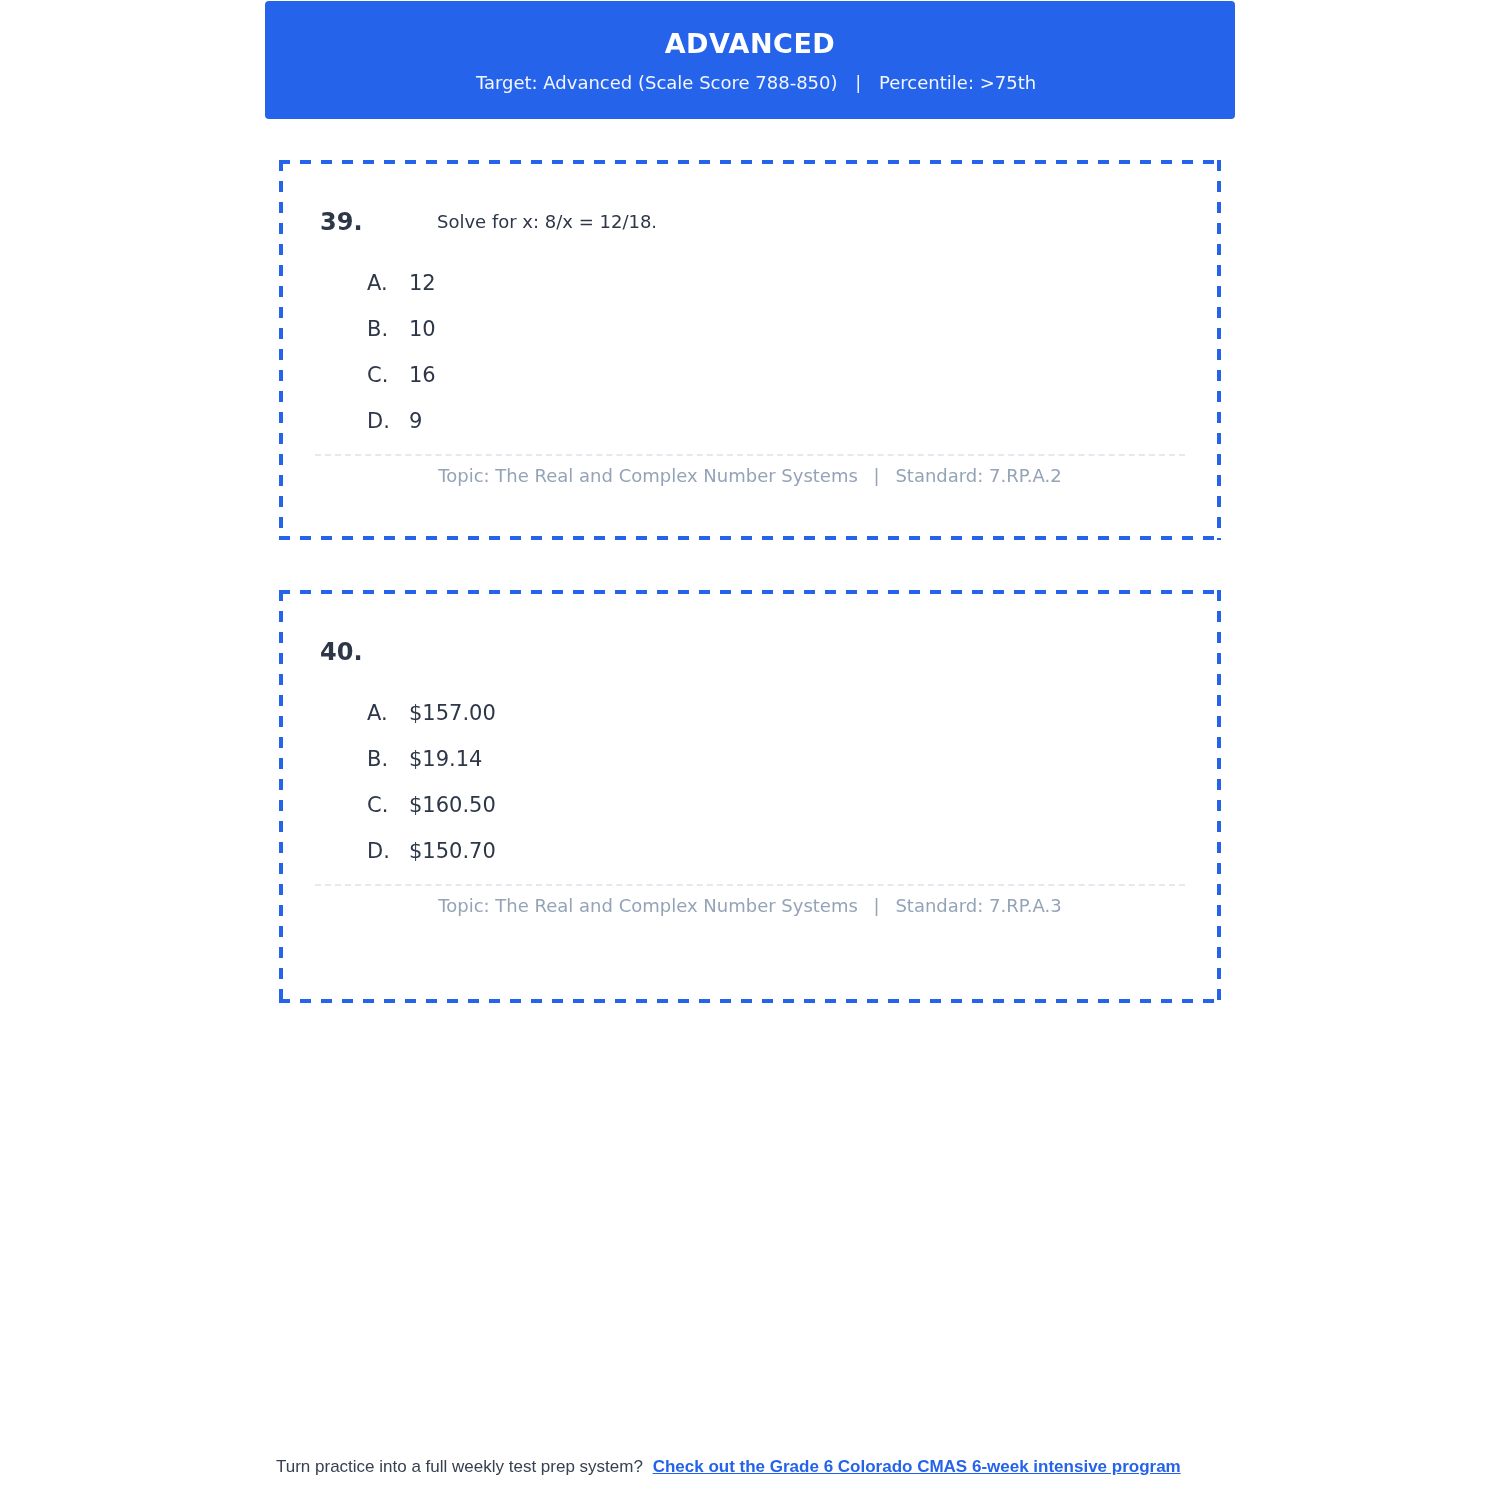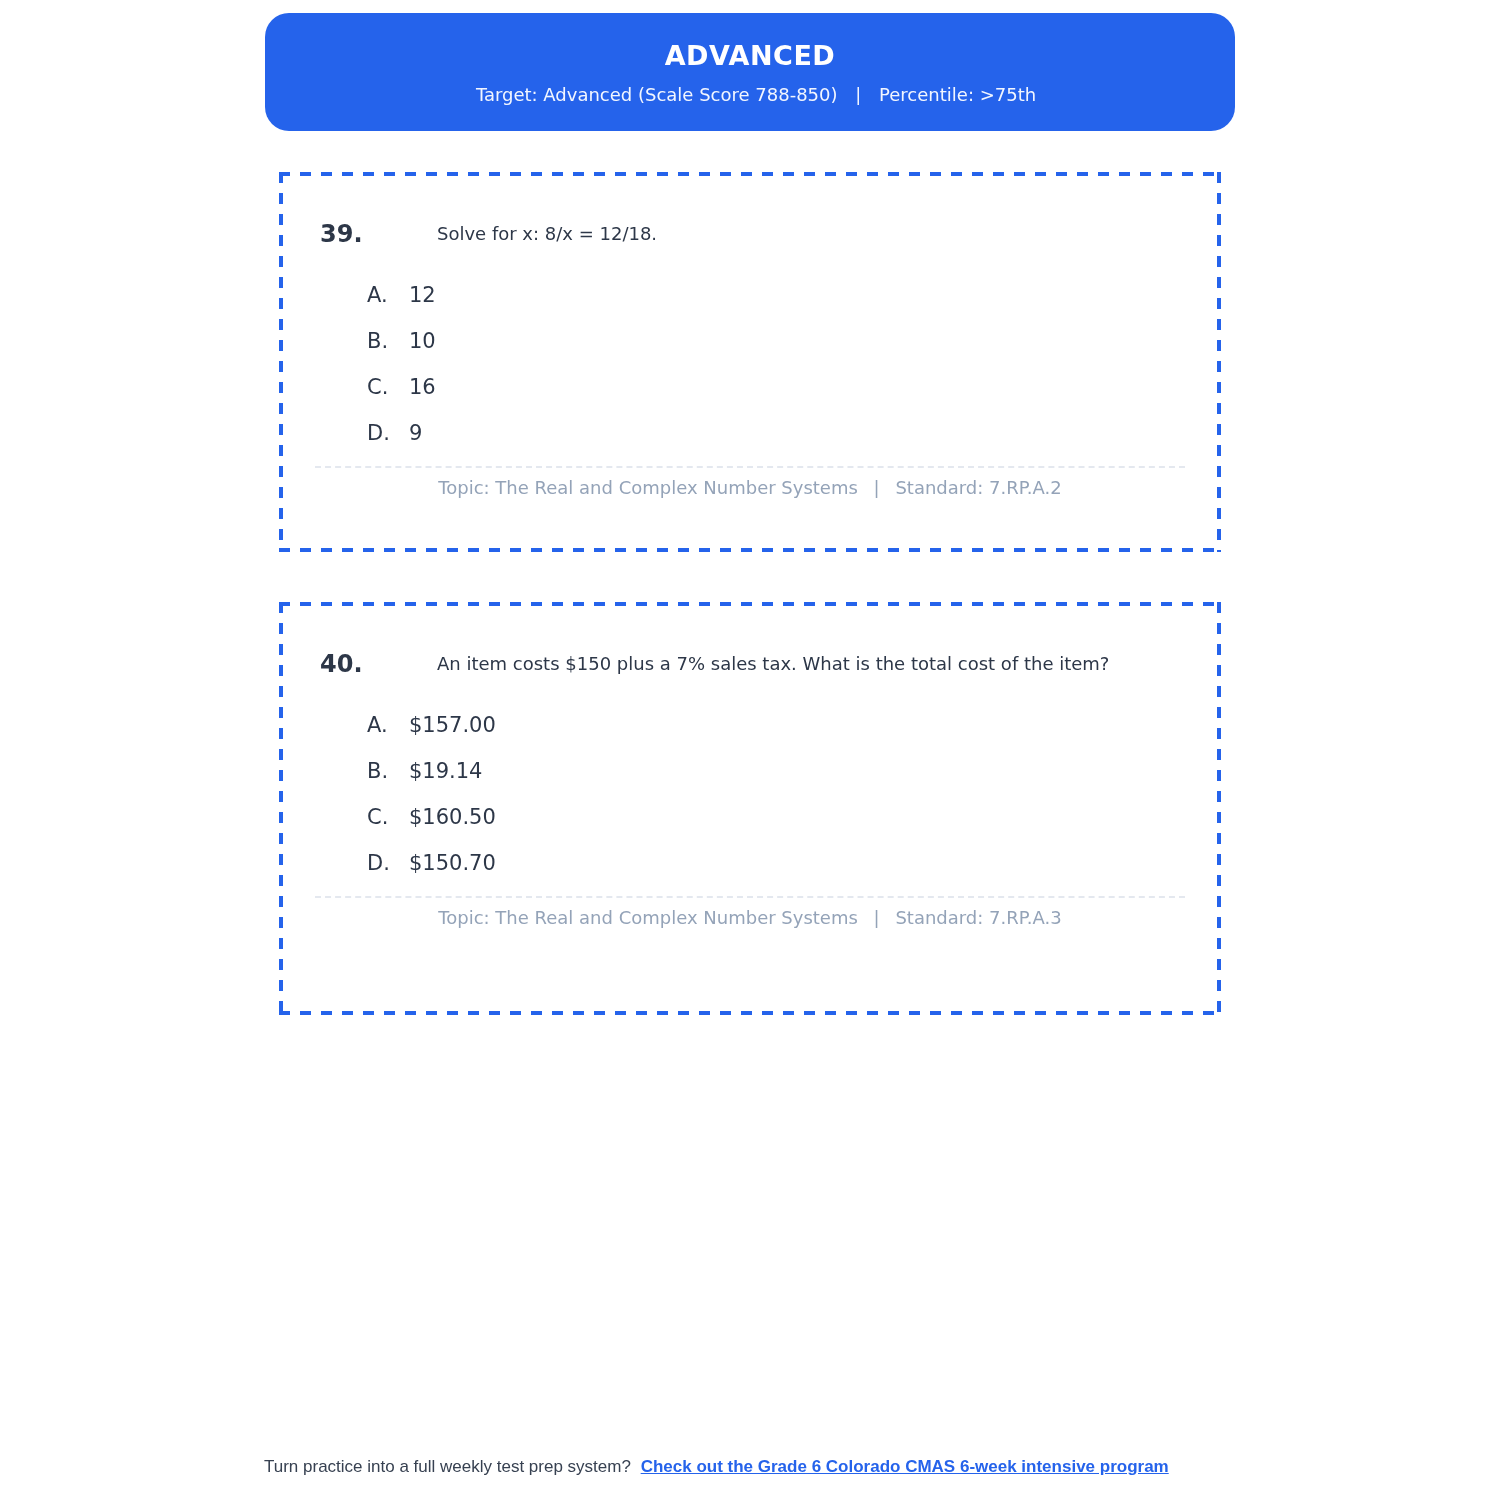--- a/index.html
+++ b/index.html
@@ -15,24 +15,24 @@
     color: #2d3748;
   }
   .content {
     width: 970px;
     margin: 0 auto;
     position: relative;
   }
 
   
   .banner {
-    margin-top: 13px;
+    margin-top: 1px;
     height: 118px;
     background: #2563eb;
-    border-radius: 24px;
+    border-radius: 4px;
     text-align: center;
     color: #ffffff;
     box-sizing: border-box;
     padding-top: 27px;
   }
   .banner-title {
     font-size: 27px;
     font-weight: bold;
     letter-spacing: 0.5px;
     color: #ffffff;
@@ -112,21 +112,21 @@
   }
   .meta .meta-sep {
     display: inline-block;
     margin: 0 10px;
   }
 
   
   .page-footer {
     position: absolute;
     top: 1457px;
-    left: 264px;
+    left: 276px;
     width: 1000px;
     font-family: "Liberation Sans", sans-serif;
     font-size: 17px;
     color: #374151;
   }
   .footer-link {
     color: #2563eb;
     font-weight: bold;
     text-decoration: underline;
     margin-left: 5px;
@@ -174,21 +174,20 @@
     <div class="meta">
       <span>Topic: The Real and Complex Number Systems</span>
       <span class="meta-sep">|</span>
       <span>Standard: 7.RP.A.2</span>
     </div>
   </section>
 
   <section class="question-card card-40">
     <div class="q-row">
       <span class="q-number">40.</span>
-      <span class="q-text">An item costs $150 plus a 7% sales tax. What is the total cost of the item?</span>
     </div>
     <ul class="options">
       <li class="option">
         <span class="opt-letter">A.</span>
         <span class="opt-value">$157.00</span>
       </li>
       <li class="option">
         <span class="opt-letter">B.</span>
         <span class="opt-value">$19.14</span>
       </li>

